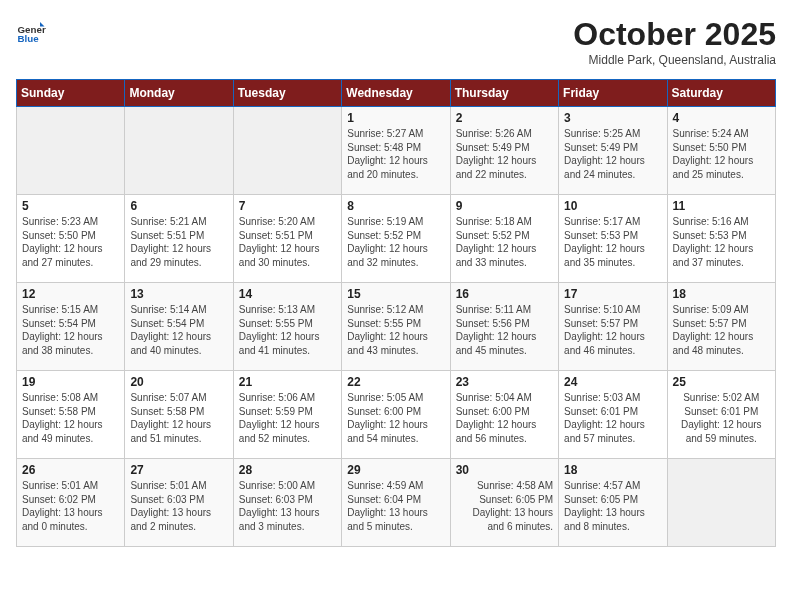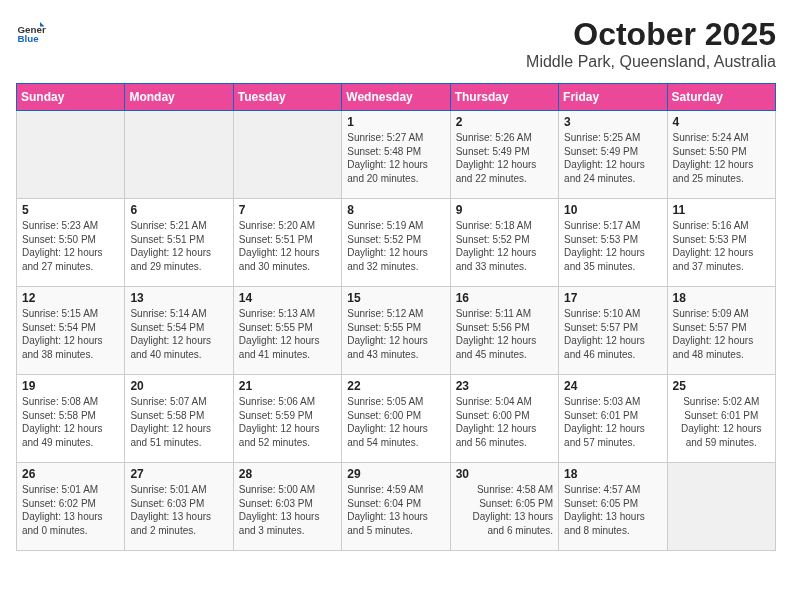--- a/index.html
+++ b/index.html
@@ -34,30 +34,30 @@
     }
     .title-block {
       text-align: right;
     }
     .month-title {
       font-size: 32px;
       font-weight: bold;
       color: #222;
     }
     .location {
-      font-size: 16px;
+      font-size: 12px;
       color: #444;
     }
     table {
       width: 100%;
       border-collapse: collapse;
       table-layout: fixed;
     }
     thead tr th {
-      background: #ec4899;
+      background: #7f1d1d;
       color: #fff;
       font-size: 12px;
       font-weight: bold;
       padding: 6px 4px;
       text-align: left;
       border: 1px solid #1565c0;
     }
     tbody tr td {
       border: 1px solid #ccc;
       vertical-align: top;

